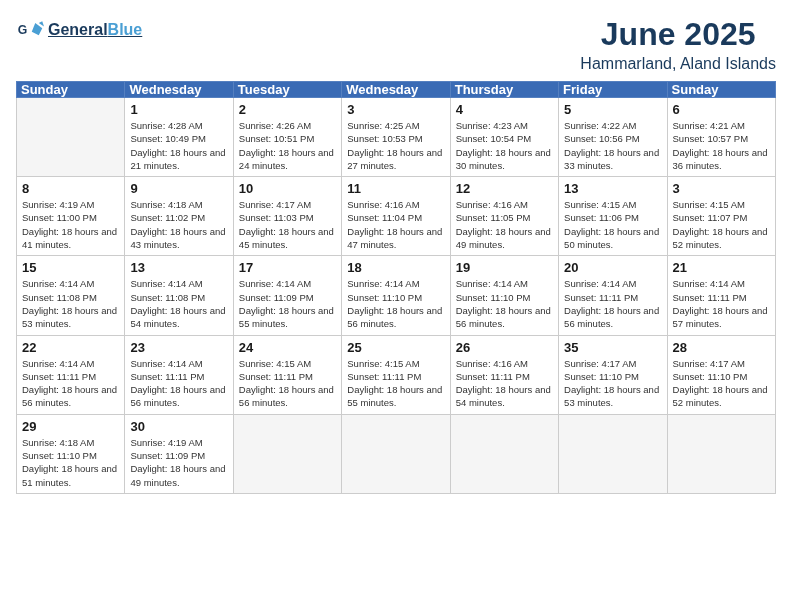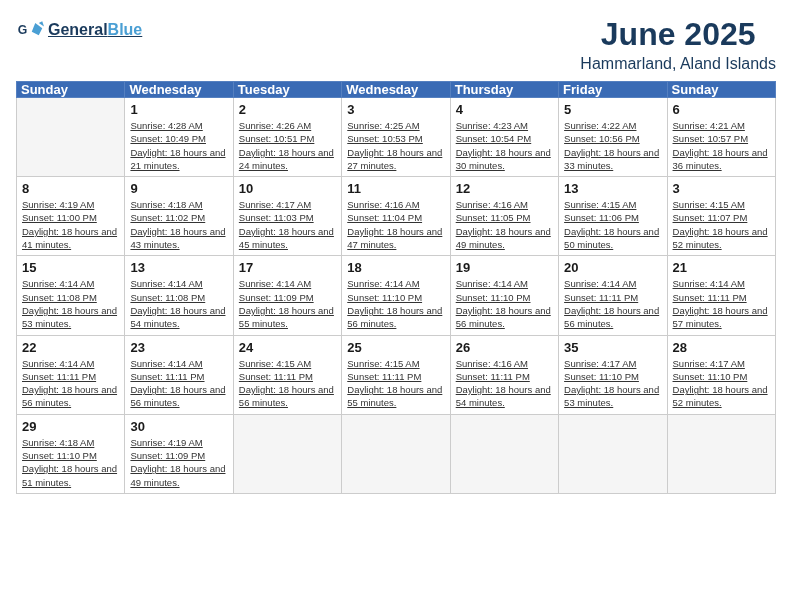--- a/index.html
+++ b/index.html
@@ -79,21 +79,20 @@
       font-size: 13px;
       font-weight: bold;
       color: #1a1a1a;
       display: block;
       margin-bottom: 2px;
     }
     .cell-text {
       font-size: 9.5px;
       line-height: 1.4;
       color: #333;
-      text-decoration: underline;
     }
     .calendar tr:last-child td {
       min-height: 70px;
     }
   </style>
 </head>
 <body>
 
 <div class="header">
   <div class="logo">

